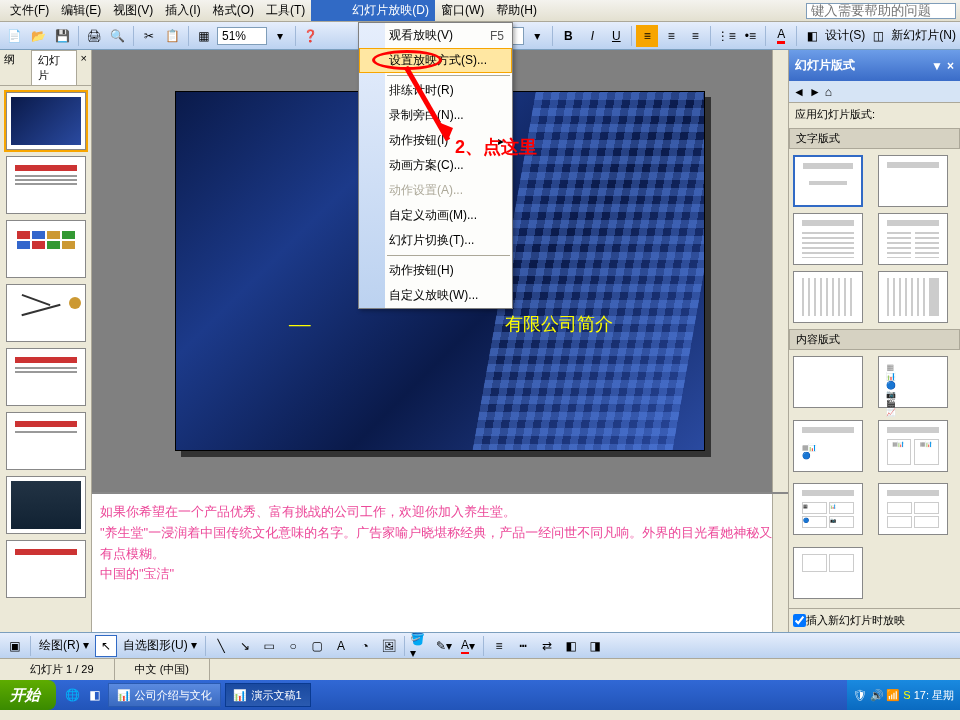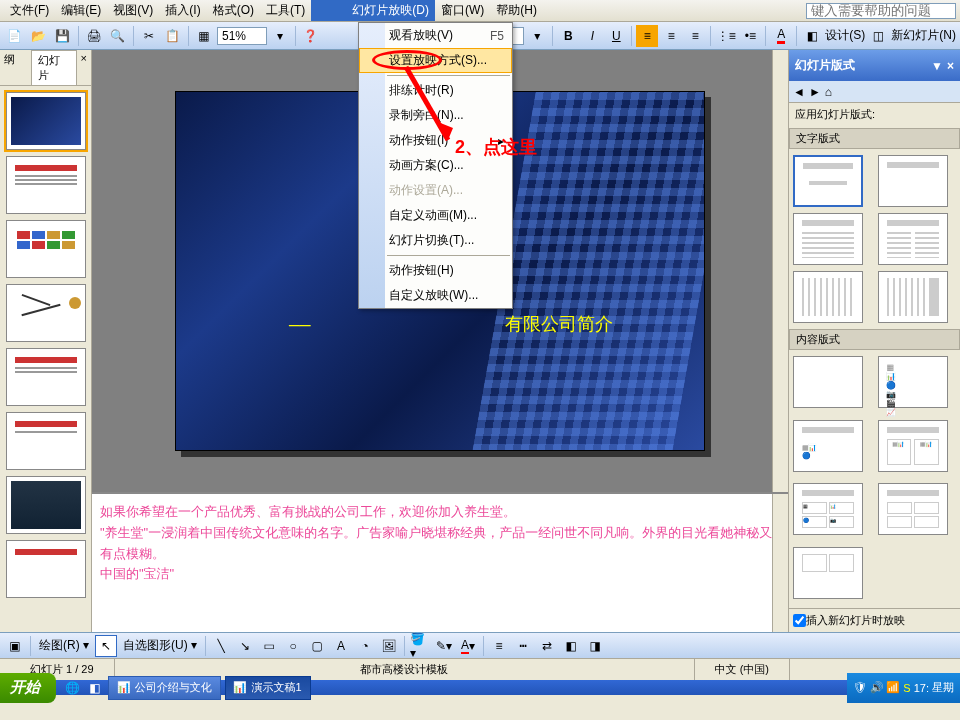--- a/index.html
+++ b/index.html
@@ -44,21 +44,21 @@
 .dm-item.highlight { background:#ffe7a2; border:1px solid #f7a500; padding:3px 7px 3px 29px; }
 .dm-item.disabled { color:#aca899; }
 .dm-sep { height:1px; background:#aca899; margin:2px 2px 2px 28px; }
 .dm-arrow { margin-left:auto; }
 .annotation-arrow { position:absolute; z-index:200; pointer-events:none; }
 .annotation-oval { position:absolute; left:372px; top:50px; width:70px; height:20px; border:3px solid #ff0000; border-radius:50%; z-index:200; pointer-events:none; }
 .annotation-text { position:absolute; left:455px; top:135px; color:#ff0000; font-weight:bold; font-size:18px; z-index:200; pointer-events:none; }
 .draw-toolbar { height:26px; background:linear-gradient(#e6eefc,#bcd2f0); border-top:1px solid #7b9ebd; display:flex; align-items:center; padding:0 4px; gap:2px; }
 .status-bar { height:22px; background:#ece9d8; border-top:1px solid #aca899; display:flex; align-items:center; padding:0 10px; font-size:11px; }
 .status-cell { padding:0 20px; border-right:1px solid #aca899; height:100%; display:flex; align-items:center; }
-.taskbar { height:15px; background: linear-gradient(#3168d5,#2254b8); display:flex; align-items:center; color:#fff; }
+.taskbar { height:30px; background: linear-gradient(#3168d5,#2254b8); display:flex; align-items:center; color:#fff; }
 .start-btn { height:30px; padding:0 16px 0 10px; background: linear-gradient(#5eac00,#3a8a00); font-style:italic; font-weight:bold; font-size:15px; display:flex; align-items:center; border-radius:0 8px 8px 0; }
 .task-btn { height:24px; margin:0 2px; padding:0 8px; background: linear-gradient(#5a8ae0,#3a6ac0); border:1px solid #2a5ab0; display:flex; align-items:center; gap:4px; font-size:11px; }
 .task-btn.active { background: linear-gradient(#1a4aa0,#2a5ab0); border:1px solid #0a3a90; }
 .tray { margin-left:auto; height:30px; background:linear-gradient(#1a8ae0,#0a6ac0); padding:0 6px; display:flex; align-items:center; gap:3px; font-size:11px; }
 .scrollbar-v { width:16px; background:#ece9d8; border-left:1px solid #aca899; }
 </style>
 </head>
 <body>
 
 <div class="menubar">
@@ -360,21 +360,20 @@
   <span class="tb-sep"></span>
   <span class="tb-btn">≡</span>
   <span class="tb-btn">┅</span>
   <span class="tb-btn">⇄</span>
   <span class="tb-btn">◧</span>
   <span class="tb-btn">◨</span>
 </div>
 
 <div class="status-bar">
   <div class="status-cell">幻灯片 1 / 29</div>
-  <div class="status-cell" style="flex:1;justify-content:center">都市高楼设计模板</div>
   <div class="status-cell">中文 (中国)</div>
   <div style="width:160px"></div>
 </div>
 
 <div class="taskbar">
   <div class="start-btn">开始</div>
   <span style="width:6px"></span>
   <span class="tb-btn" style="color:#fff">🌐</span>
   <span class="tb-btn" style="color:#fff">◧</span>
   <div class="task-btn">

